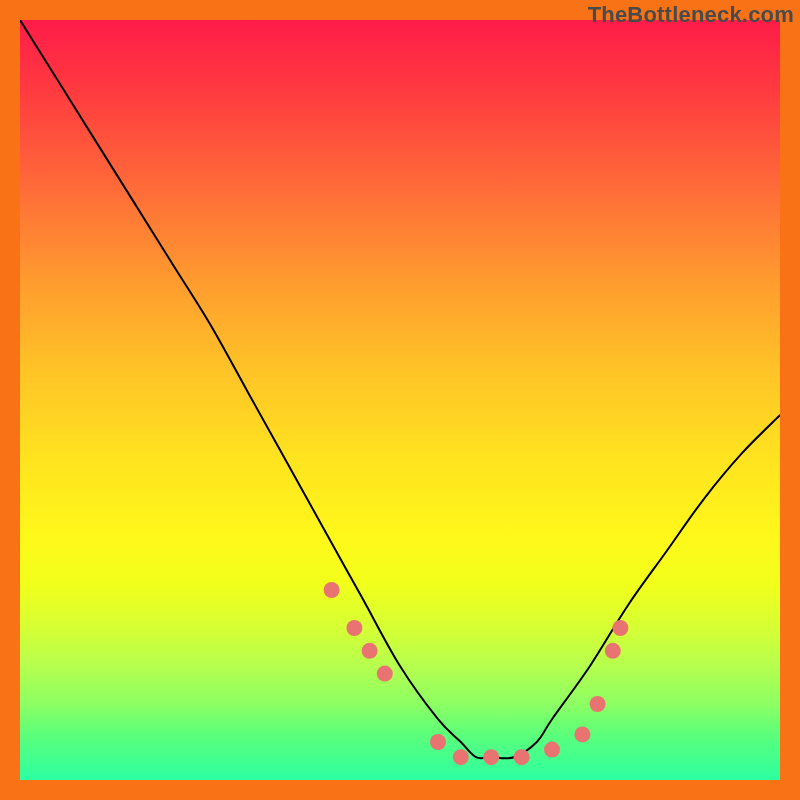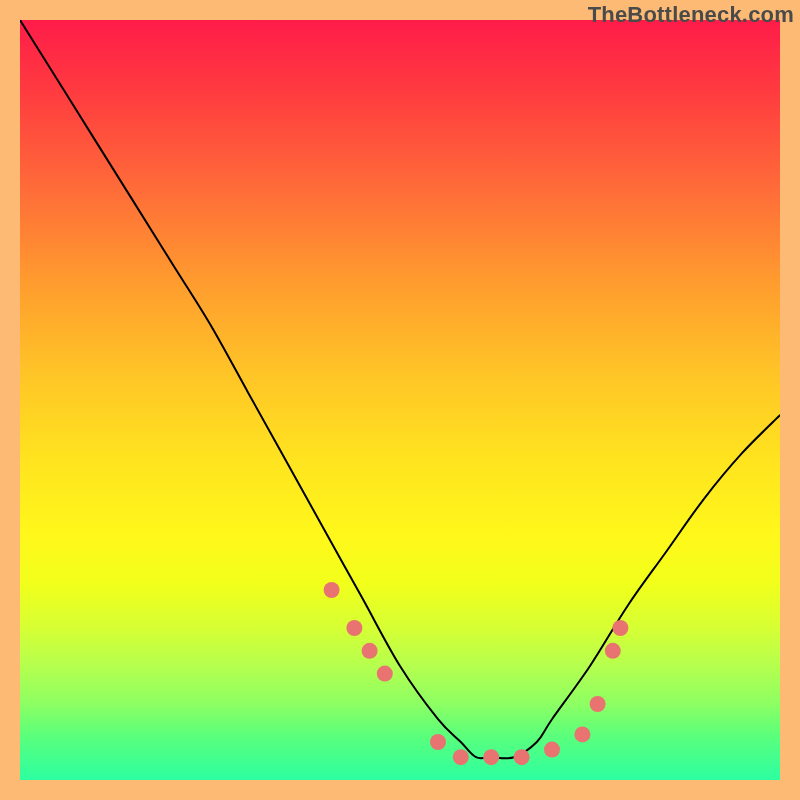--- a/index.html
+++ b/index.html
@@ -7,21 +7,21 @@
     padding: 0;
     width: 800px;
     height: 800px;
     background: #000;
     overflow: hidden;
   }
   .frame {
     position: relative;
     width: 800px;
     height: 800px;
-    background: #fdba74;
+    background: #f97316;
   }
   .plot-area {
     position: absolute;
     left: 20px;
     top: 20px;
     width: 760px;
     height: 760px;
     background: linear-gradient(to bottom,
       #ff1c49 0%,
       #ff3d3f 10%,

